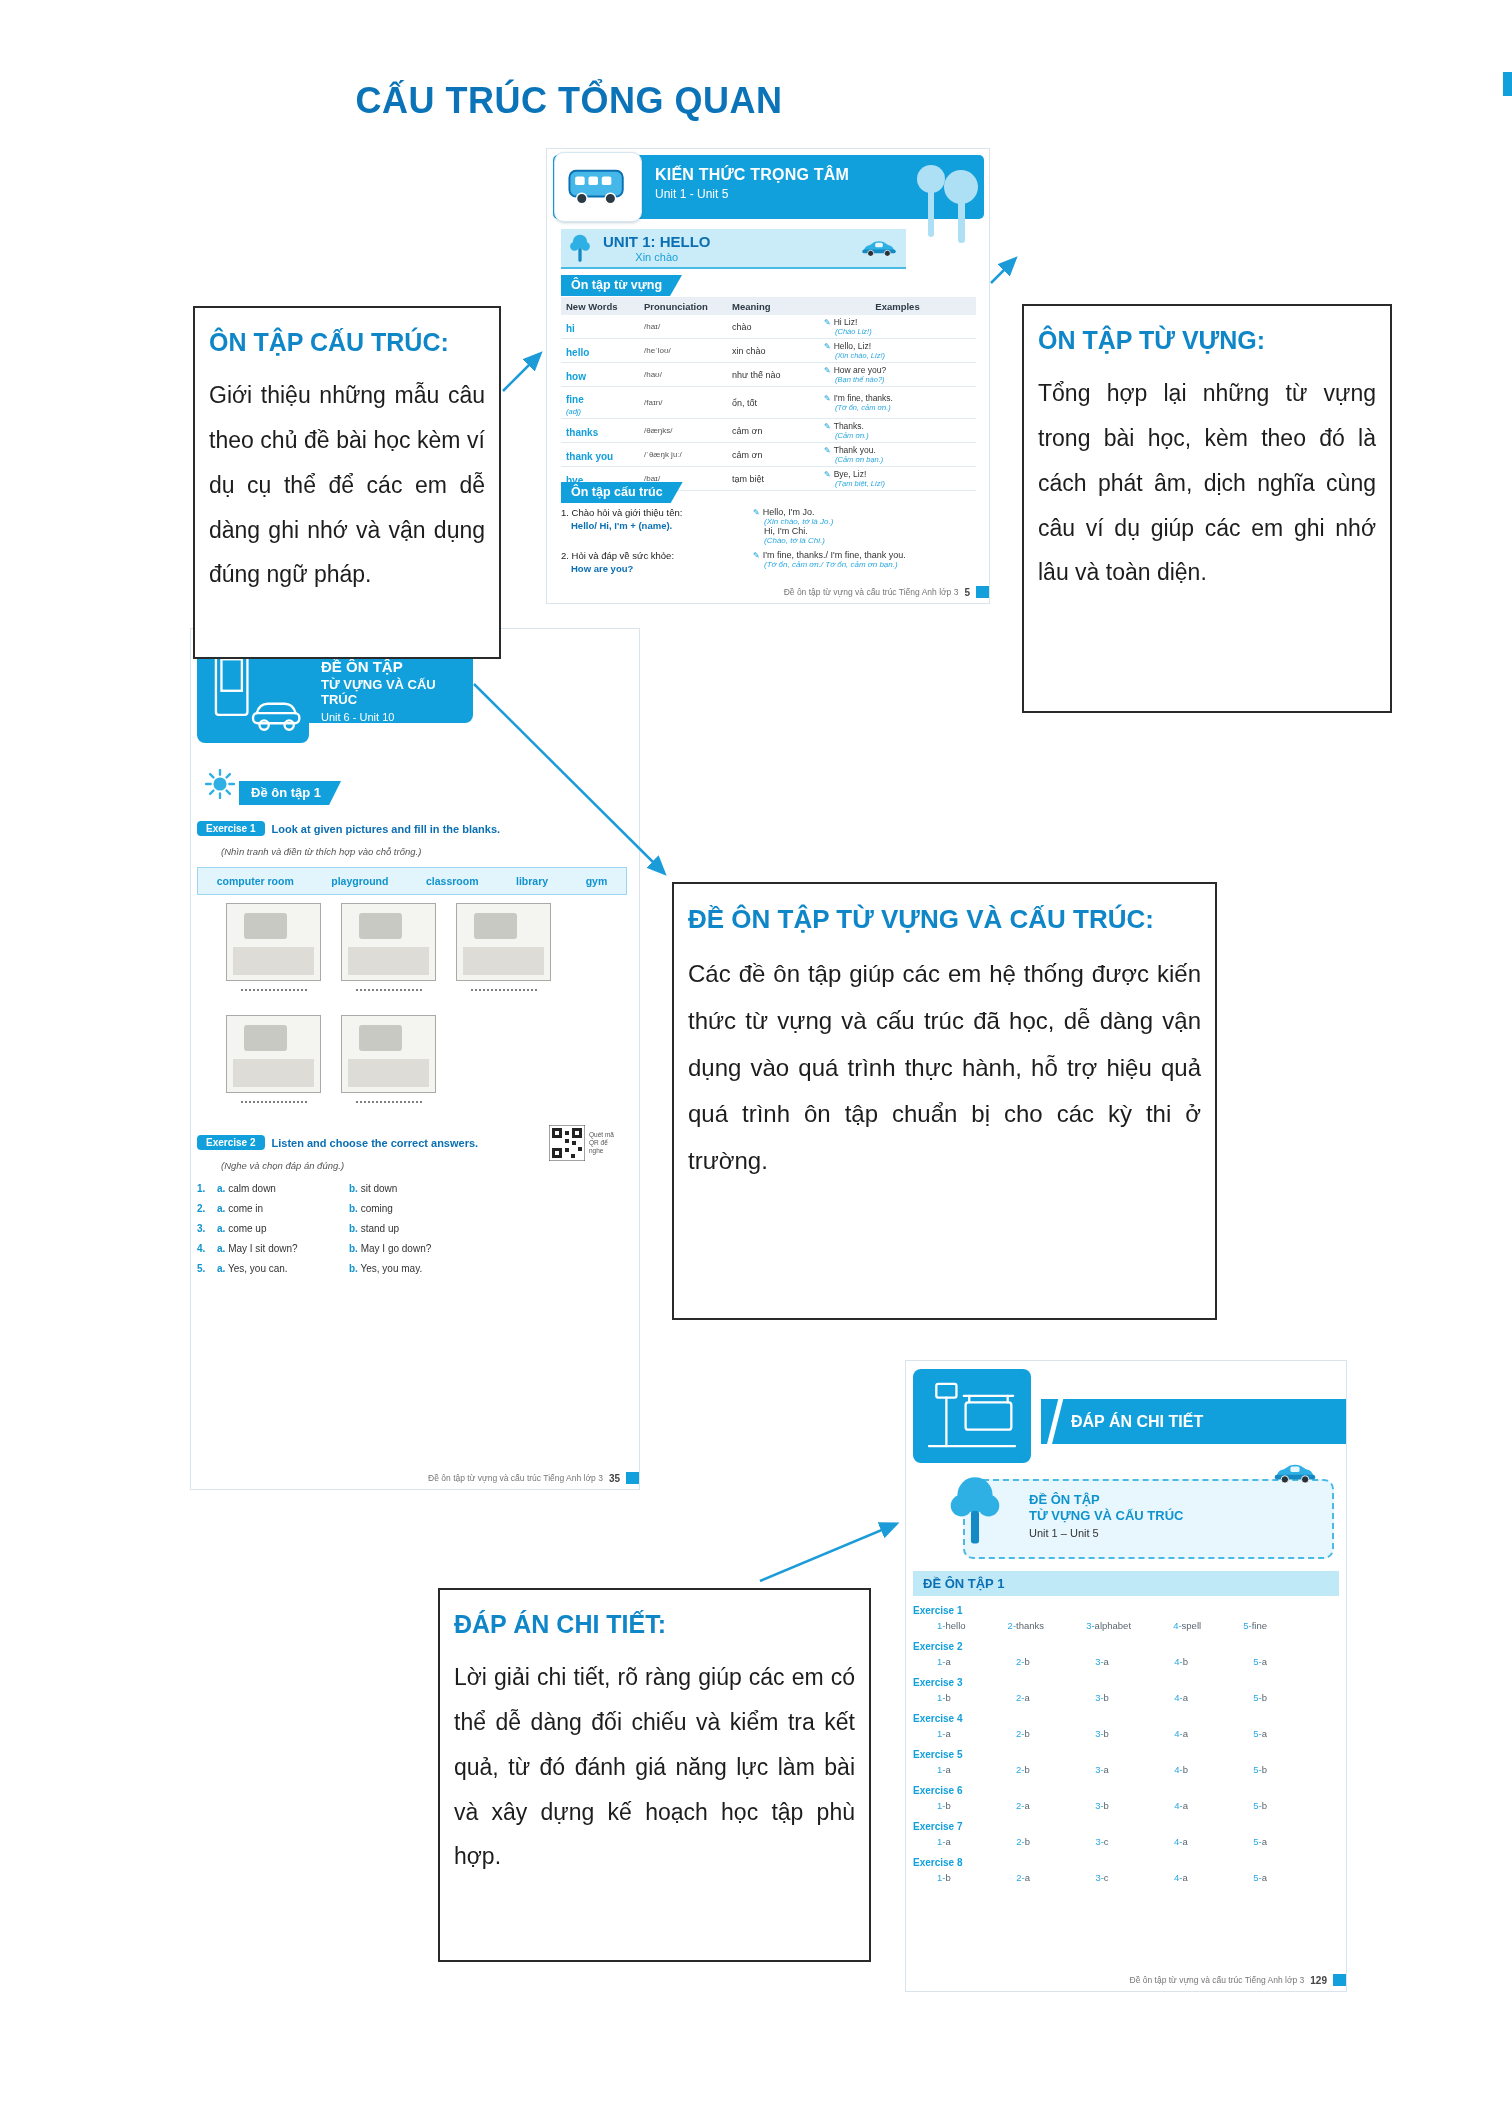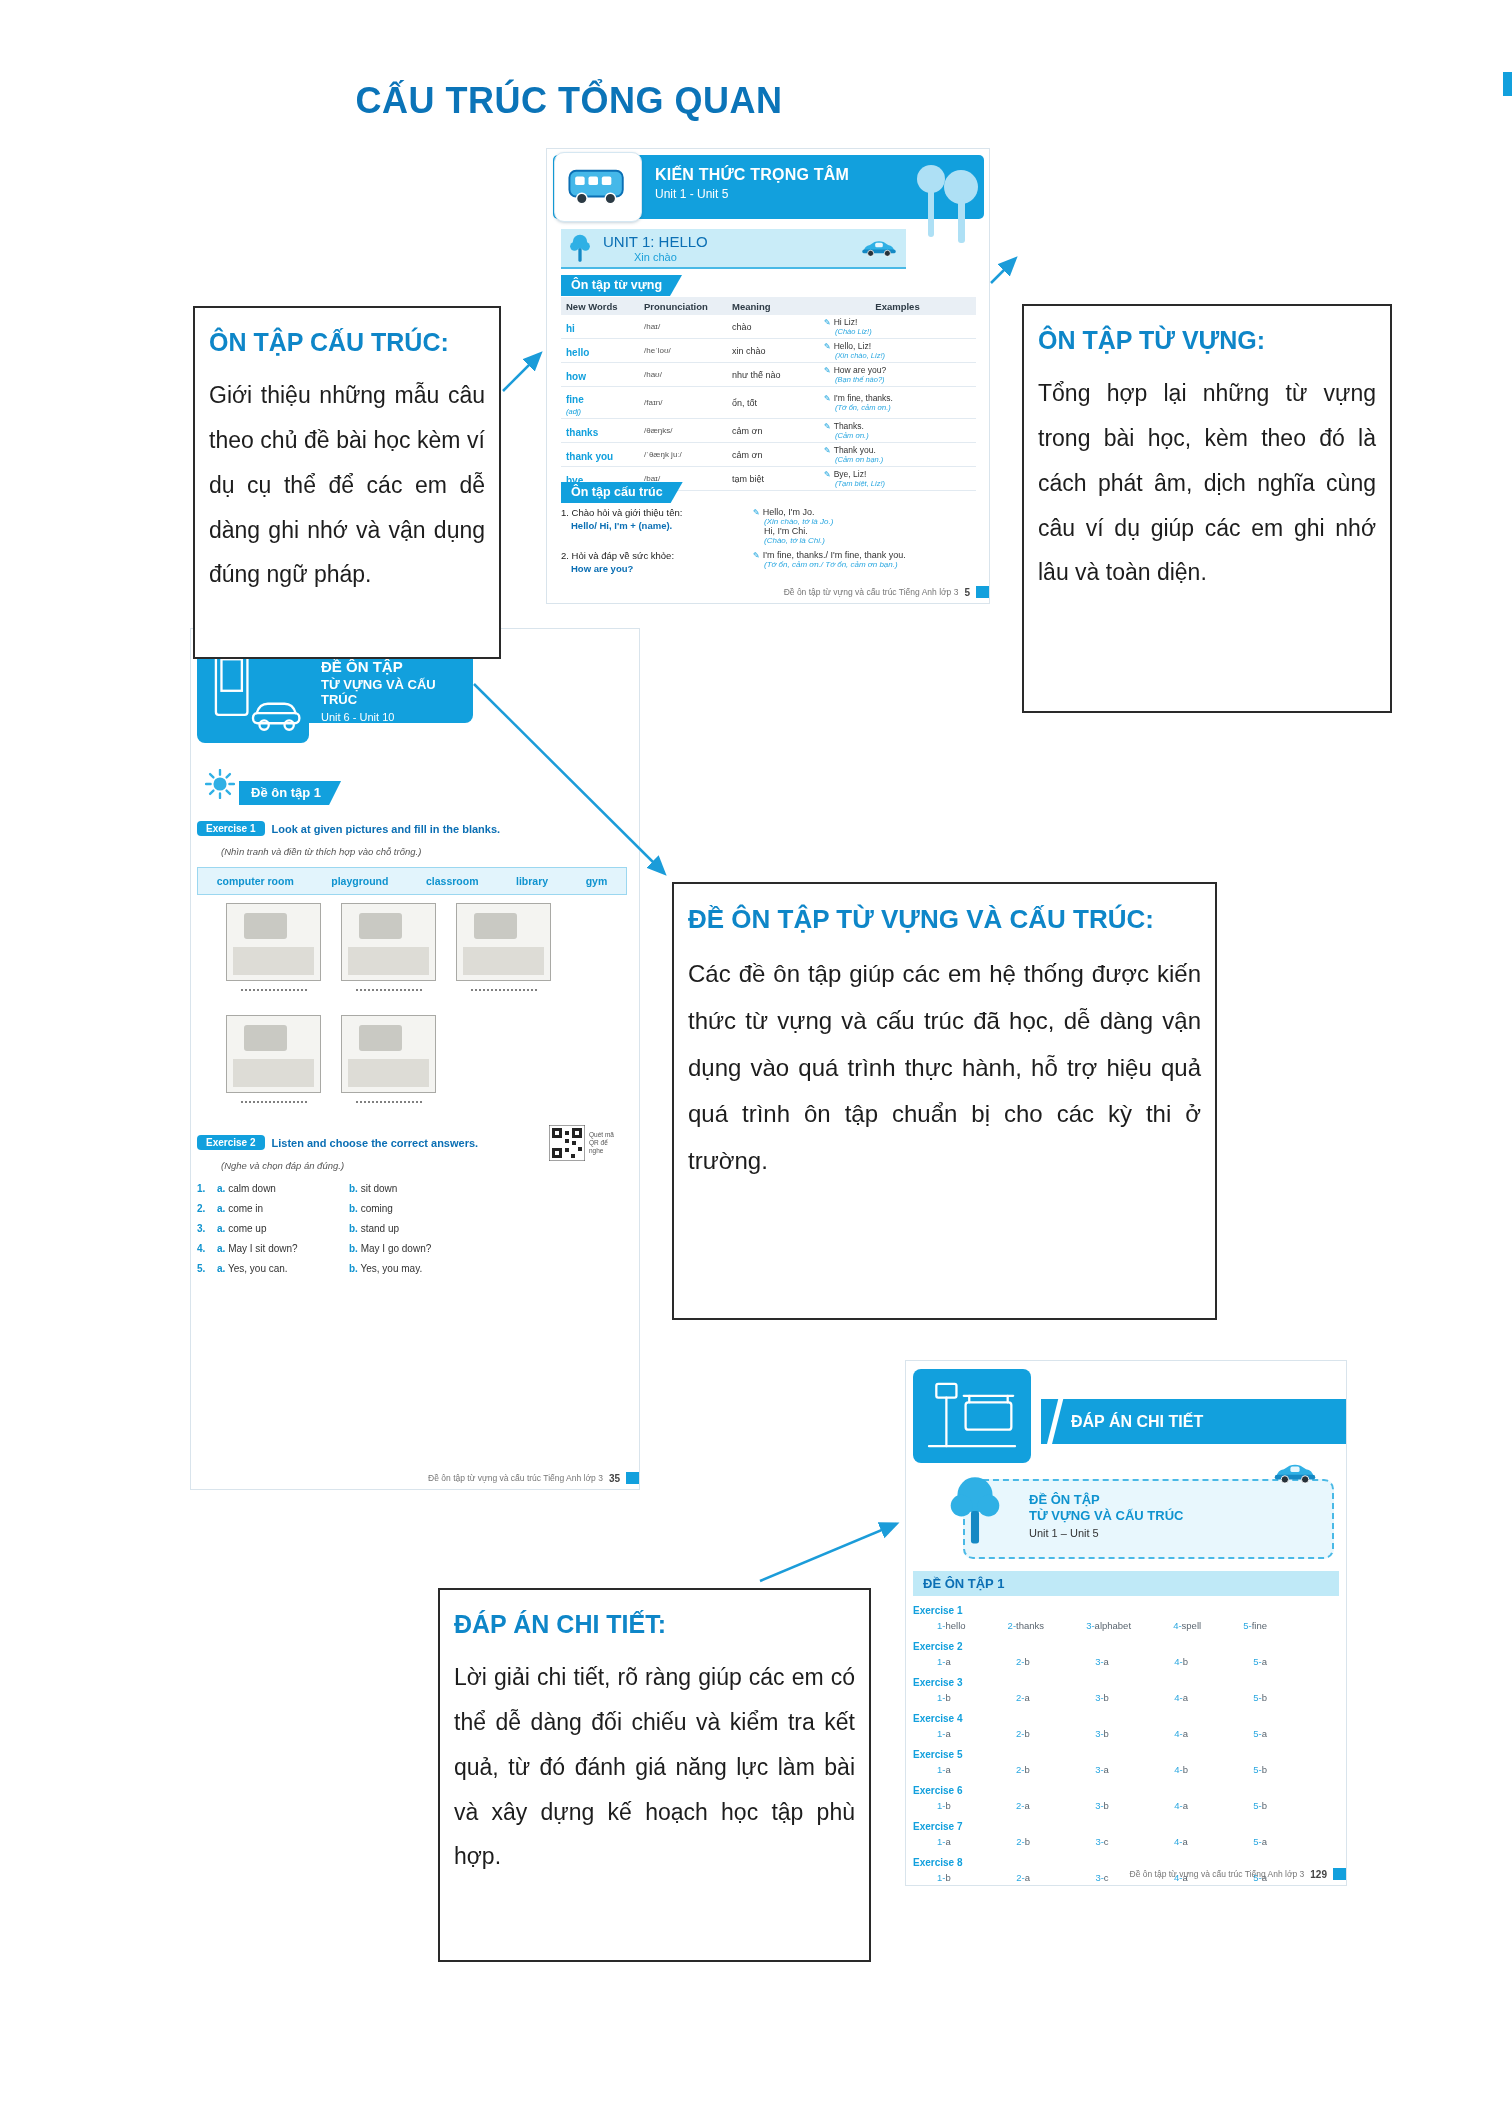--- a/index.html
+++ b/index.html
@@ -20,36 +20,36 @@
 #co-vocab{left:1022px;top:304px;width:370px;height:409px}
 #co-test{left:672px;top:882px;width:545px;height:438px}
 #co-test .co-title{font-size:26px}
 #co-test .co-body{font-size:24px}
 #co-answer{left:438px;top:1588px;width:433px;height:374px}
 
 
 .minipage{position:absolute;background:#fff;border:1px solid #d9e4ec;z-index:2}
 #mp1{left:546px;top:148px;width:444px;height:456px}
 #mp2{left:190px;top:628px;width:450px;height:862px}
-#mp3{left:905px;top:1360px;width:442px;height:526px}
+#mp3{left:905px;top:1360px;width:442px;height:632px}
 .mp-footer{position:absolute;right:0;bottom:5px;display:flex;align-items:center;gap:6px}
 .f-text{font-size:8.5px;color:#777}
 .f-page{font-size:10px;color:#444}
 .ftab{width:13px;height:12px;background:var(--brand,#12a0dd);display:inline-block}
 
 
 .mp1-band{position:absolute;left:6px;right:5px;top:6px;height:64px;background:var(--brand,#12a0dd);border-radius:5px;color:#fff;padding:11px 0 0 102px}
 .band-title{font-size:16px;font-weight:700;letter-spacing:.2px}
 .band-sub{font-size:12px;margin-top:3px}
 .mp1-trees{position:absolute;right:6px;top:8px;z-index:1}
 .mp1-busbox{position:absolute;left:7px;top:3px;width:88px;height:70px;background:#fff;border:1px solid #d5e7f2;border-radius:10px;box-shadow:0 1px 3px rgba(30,80,110,.25);display:flex;align-items:center;justify-content:center;z-index:2}
 .mp1-unitbar{position:absolute;left:14px;top:80px;width:345px;height:40px;background:var(--lblue,#c9ecf8);border-bottom:2px solid #49b9e6;display:flex;align-items:center}
 .icon-tree{margin-left:8px}
 .unit-text{margin-left:12px;text-align:center}
-.unit-title{font-size:15px;font-weight:400;color:var(--deep,#0b6fb4)}
+.unit-title{font-size:15px;font-weight:700;color:var(--deep,#0b6fb4)}
 .unit-sub{font-size:11px;color:#1a9fd9;margin-top:1px}
 .icon-car{position:absolute;right:8px;top:9px}
 .ribbon{position:absolute;background:var(--brand,#12a0dd);color:#fff;font-weight:700;font-size:12.5px;height:21px;line-height:21px;padding:0 20px 0 10px;clip-path:polygon(0 0,100% 0,calc(100% - 12px) 100%,0 100%)}
 .rb1{left:14px;top:126px}
 .rb2{left:14px;top:333px}
 .vtable{position:absolute;left:14px;right:13px;top:148px}
 .vhead,.vrow{display:grid;grid-template-columns:78px 88px 92px 1fr;align-items:center}
 .vhead{background:#e9eff5;font-size:9.5px;font-weight:700;color:#2e3b46;padding:4px 5px;height:18px}
 .th-ex{text-align:center}
 .vrow{border-bottom:1px solid #e2eaf1;padding:2px 5px;min-height:23px}

